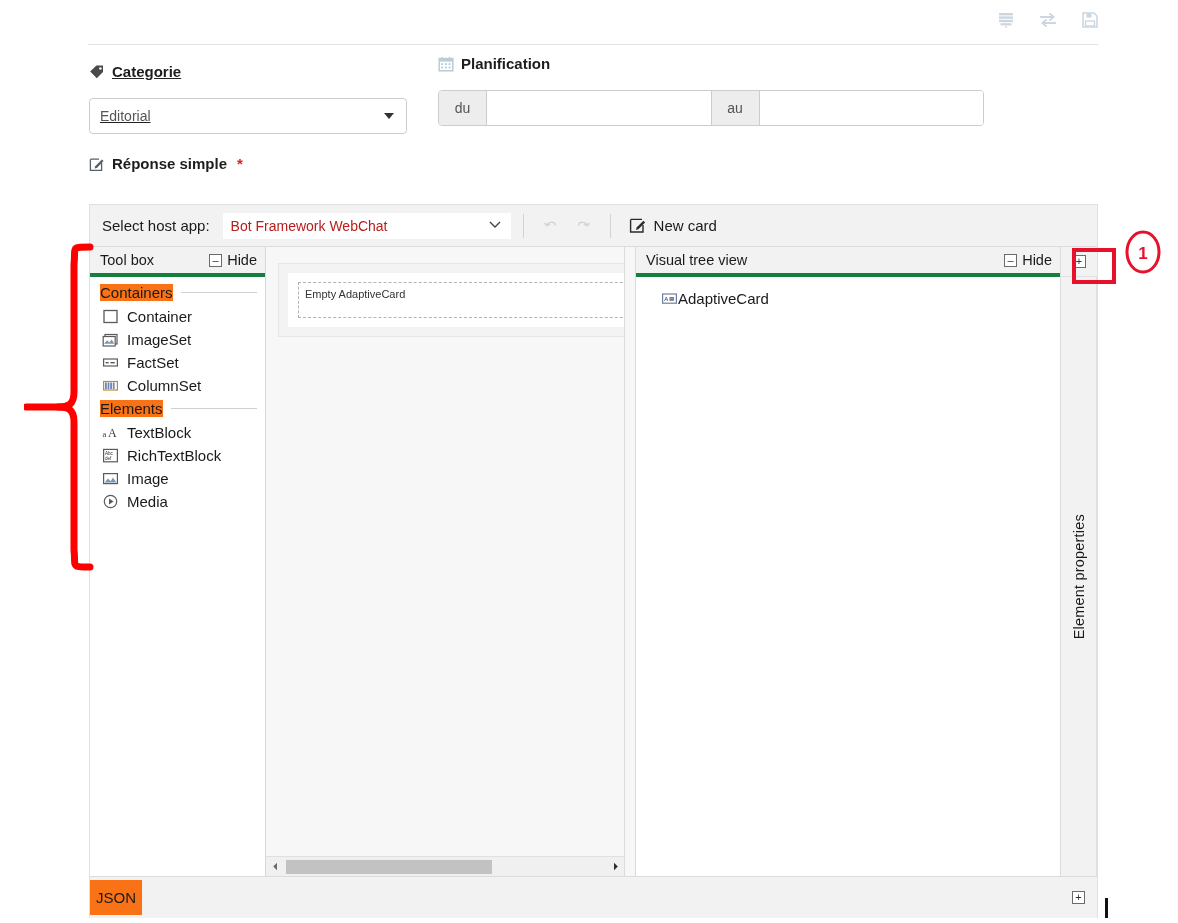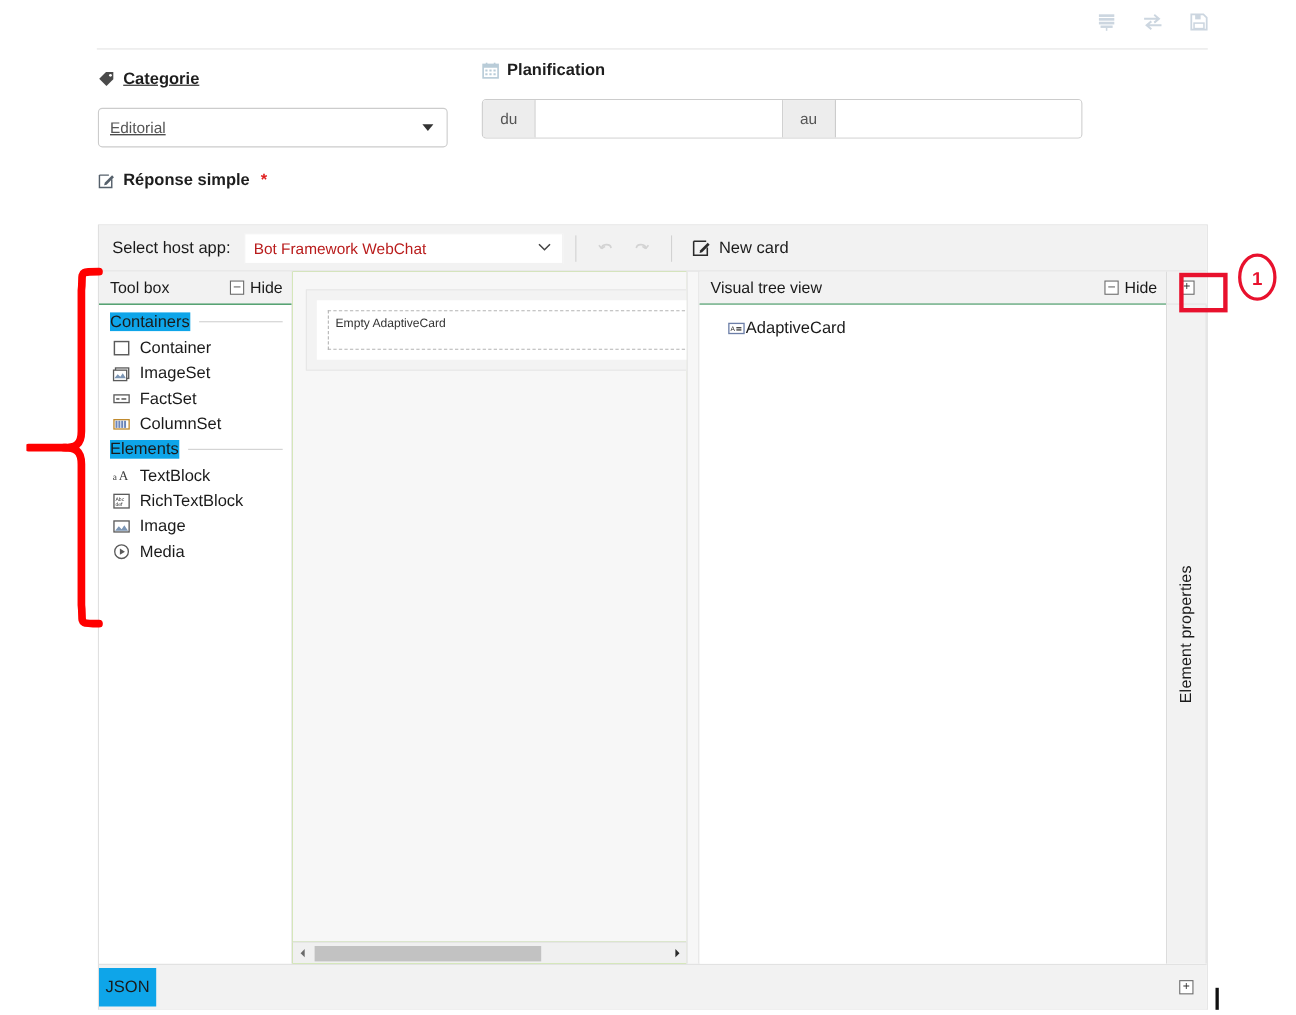--- a/index.html
+++ b/index.html
@@ -98,38 +98,38 @@
     display:flex; align-items:center; gap:6px; font-size:15px; color:#1a1a1a;
     padding:2px 6px; cursor:default;
   }
   .tb-btn.disabled { opacity:.35; }
 
   .designer-body { display:flex; height:629px; }
 
   
   .toolbox { width:176px; border-right:1px solid #d8d8d8; background:#fff; display:flex; flex-direction:column; }
   .panel-head {
-    height:30px; background:#f2f2f2; border-bottom:1px solid #15803d;
+    height:30px; background:#f2f2f2; border-bottom:4px solid #15803d;
     display:flex; align-items:center; justify-content:space-between;
     padding:0 8px 0 10px; font-size:14.5px; color:#1a1a1a;
   }
   .hide-btn { display:flex; align-items:center; gap:5px; font-size:14.5px; }
   .sq-ico {
     width:13px;height:13px;border:1px solid #6b6b6b;display:inline-flex;
     align-items:center;justify-content:center;font-size:11px;line-height:1;color:#333;
     background:#fff;
   }
   .toolbox-list { padding:4px 0 0 0; flex:1; }
   .group-head {
     display:flex; align-items:center; gap:8px;
     font-size:15px; color:#1a1a1a; padding:1px 8px 1px 10px; margin:2px 0 3px 0;
   }
   .group-head .gtext { position:relative; white-space:nowrap; }
   .group-head .gline { flex:1; height:1px; background:#d0d0d0; }
-  .hl { background:#0ea5e9; }
+  .hl { background:#f97316; }
   .tool-item {
     display:flex; align-items:center; gap:8px;
     padding:3px 8px 3px 12px; font-size:15px; color:#1a1a1a;
   }
   .tool-ico { width:17px; height:17px; display:inline-flex; flex:0 0 17px; }
 
   
   .canvas-col { flex:1; display:flex; flex-direction:column; background:#84cc16; min-width:0; }
   .canvas-area { flex:1; position:relative; overflow:hidden; background:#f7f7f7; padding:16px 0 0 12px; }
   .card-shell {

